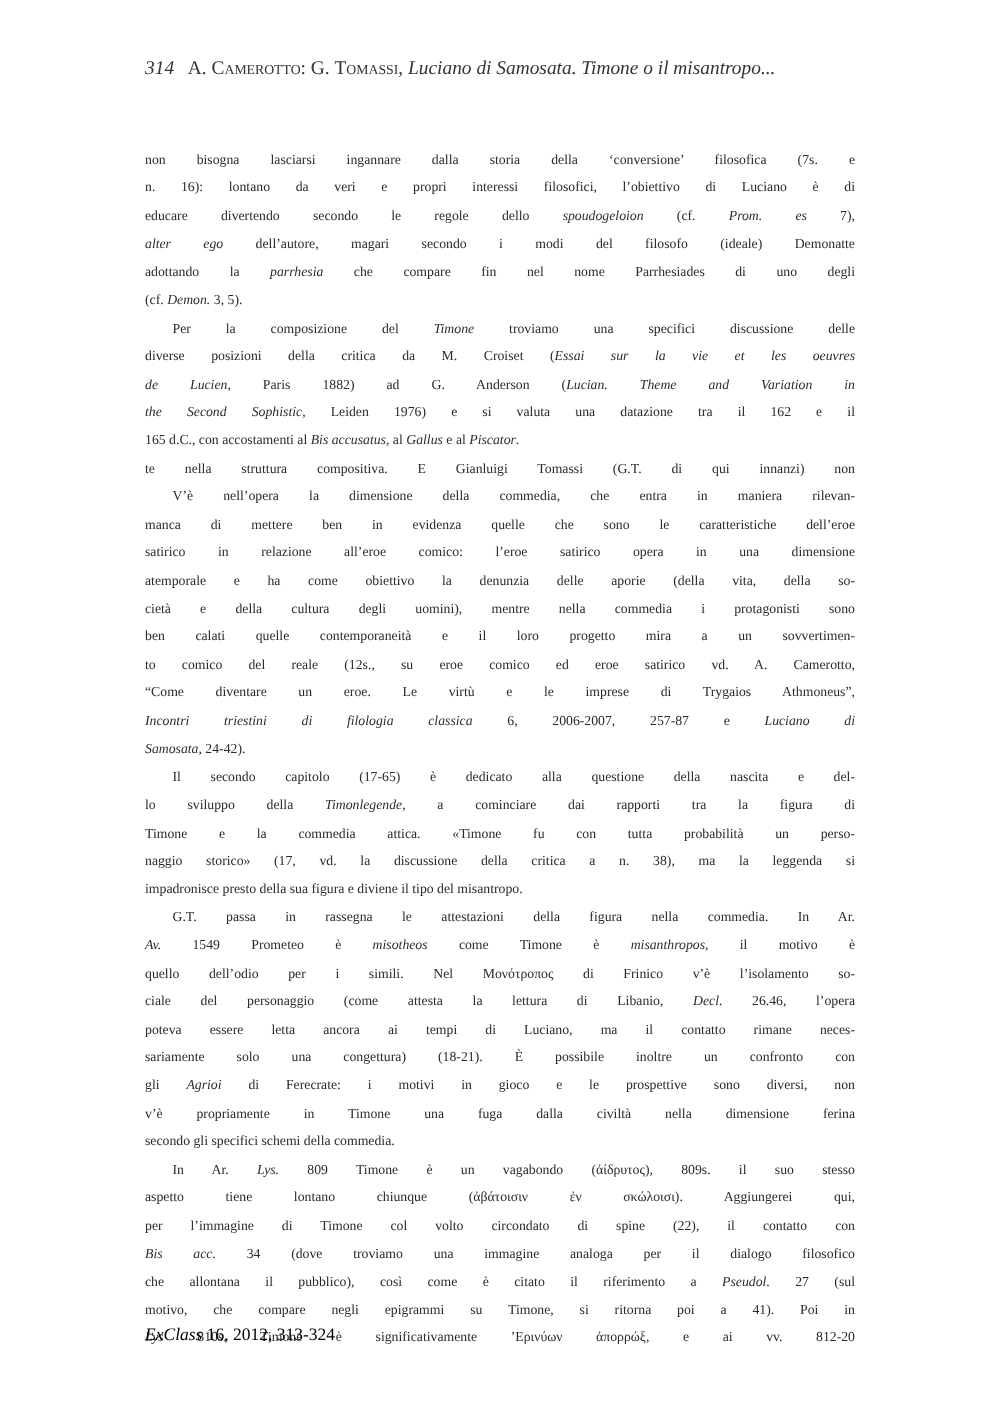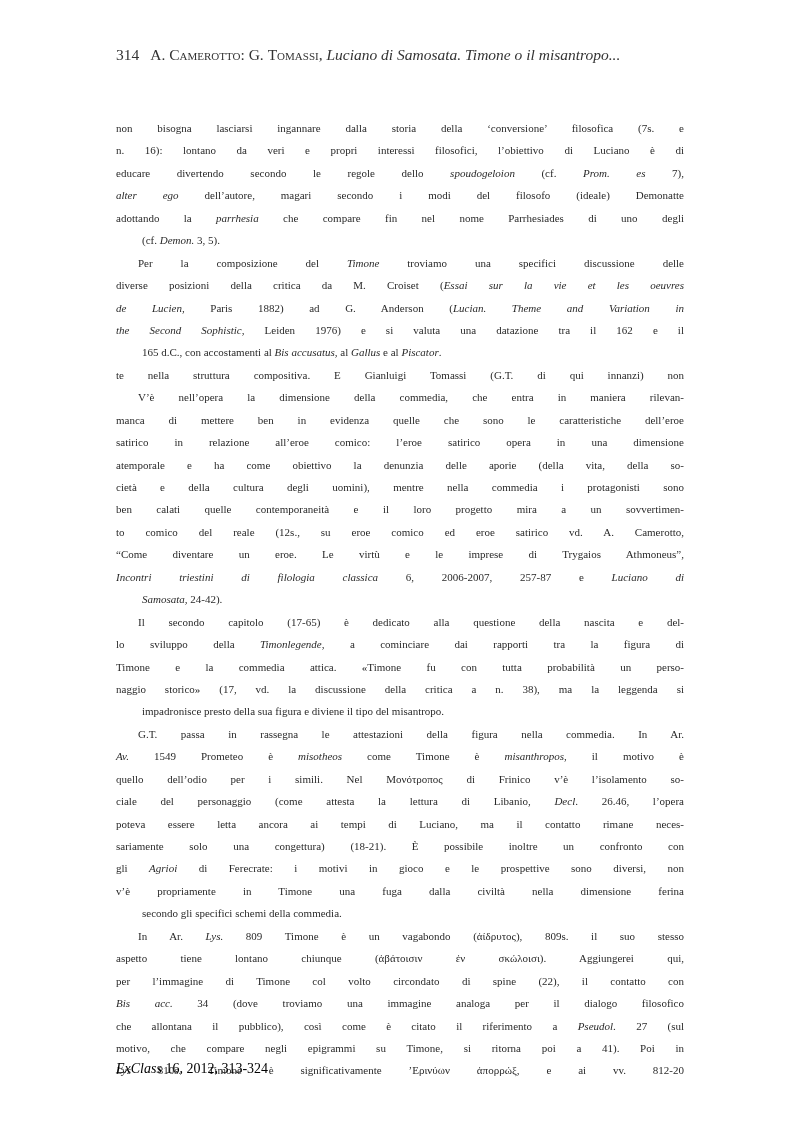--- a/index.html
+++ b/index.html
@@ -1,25 +1,25 @@
 <!DOCTYPE html>
 <html><head>
 <meta charset="utf-8">
 <style>
   html, body { margin: 0; padding: 0; background: #ffffff; }
   body { width: 800px; height: 1129px; position: relative; overflow: hidden;
          font-family: "DejaVu Serif", "Liberation Serif", serif; color: #2a2a2a; }
   .header { position: absolute; left: 116px; top: 46px; font-size: 15.5px; white-space: nowrap;
             font-family: "Liberation Serif", serif; color: #333; }
-  .header .pno { margin-right: 8px; }
+  .header .pno { margin-right: 8px; font-style: italic; }
   .sc { font-variant: small-caps; }
   .body { position: absolute; left: 116px; top: 117px; width: 568px; }
   .line { height: 22.45px; line-height: 22.45px; font-size: 11px; white-space: nowrap;
           font-family: "Liberation Serif", serif; text-align: justify; text-align-last: justify; }
-  .line.last { text-align-last: left; margin-left: 26px; }
+  .line.last { text-align-last: left; }
   .line.indent { padding-left: 22px; }
   i { font-style: italic; }
   .footer { position: absolute; left: 116px; top: 1061px; font-size: 14px;
             font-family: "Liberation Serif", serif; color: #000000; white-space: nowrap; }
 </style>
 </head>
 <body>
 
 <div class="header">
   <span class="pno">314</span>

